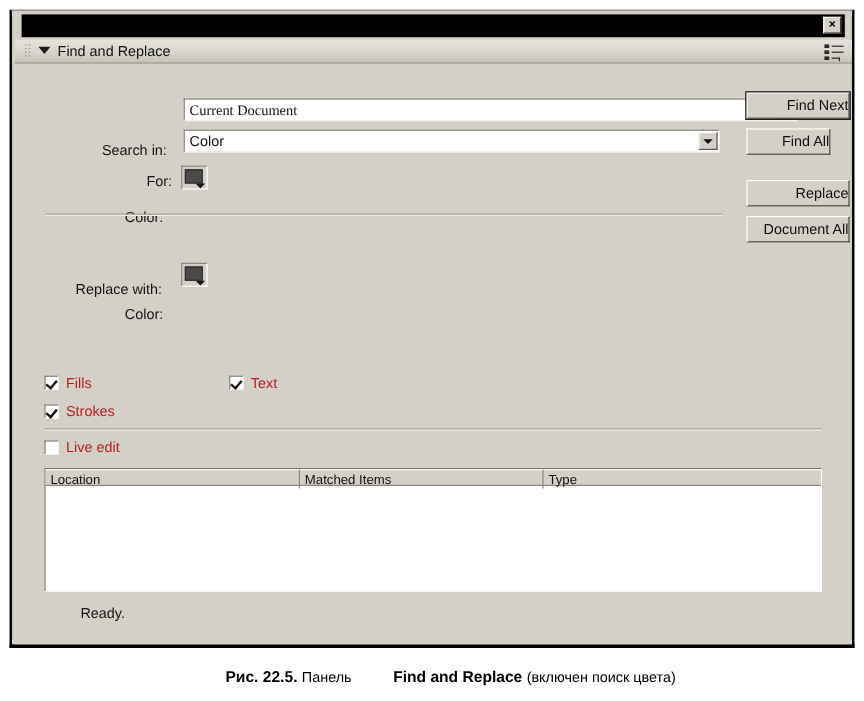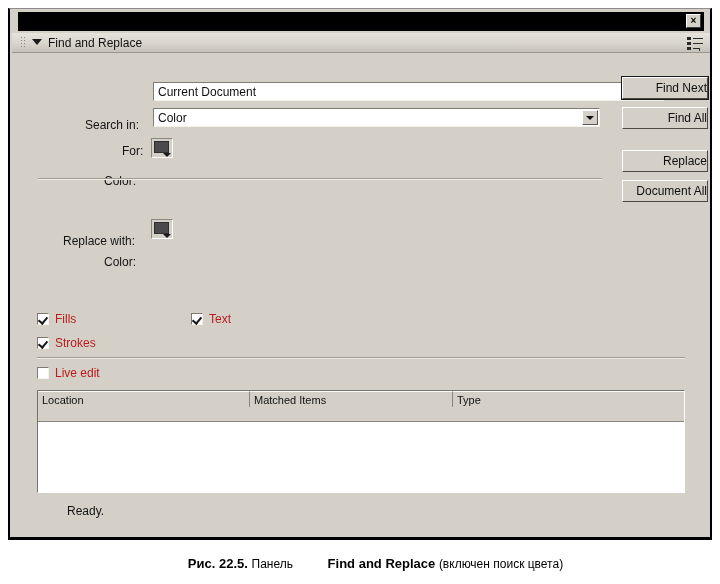--- a/index.html
+++ b/index.html
@@ -266,21 +266,21 @@
     background: #ffffff;
     border-top: 1px solid #76736c;
     border-left: 1px solid #76736c;
     border-right: 1px solid #ffffff;
     border-bottom: 1px solid #ffffff;
     box-sizing: border-box;
   }
   #col-head {
     position: absolute;
     left: 0; top: 0;
-    width: 100%; height: 31px;
+    width: 100%; height: 14px;
     background: #d4d0c8;
     border-bottom: 1px solid #8a867f;
     box-sizing: border-box;
   }
   .colcell {
     position: absolute;
     top: 0;
     height: 16px;
     font-size: 11px;
     color: #111;
@@ -346,21 +346,21 @@
         <span style="left:6px;top:7px;width:10px;height:1px;"></span>
         <span style="left:0px;top:11px;width:4px;height:3px;"></span>
         <span style="left:6px;top:12px;width:7px;height:1px;"></span>
         <span style="left:12px;top:12px;width:1px;height:3px;"></span>
       </div>
     </div>
 
     <div id="panel-body">
 
       <div class="lbl" style="left:73px; top:32px;">Search in:</div>
-      <div class="combo" style="left:141px; top:28px; width:511px;">
+      <div class="combo" style="left:141px; top:28px; width:511px;font-family:Liberation Serif, serif;">
         <div class="val">Current Document</div>
         <div class="arrowbtn"></div>
       </div>
 
       <div class="lbl" style="left:110px; top:58px;">For:</div>
       <div class="combo" style="left:141px; top:54px; width:447px;">
         <div class="val">Color</div>
         <div class="arrowbtn"></div>
       </div>
 
@@ -373,21 +373,21 @@
       <div class="sep" style="left:26px; top:124px; width:564px;"></div>
 
       <div class="lbl" style="left:51px; top:148px;">Replace with:</div>
       <div class="lbl" style="left:92px; top:169px;">Color:</div>
       <div class="swatch" style="left:139px; top:165px;">
         <div class="chip" style="background: rgb(74, 74, 74);"></div>
         <div class="drop"></div>
       </div>
 
       <div class="btn default" style="left:610px; top:23px; width:86px;">Find Next</div>
-      <div class="btn" style="left:610px; top:53px; width:86px;">Find All</div>
+      <div class="btn" style="left:610px; top:53px; width:70px;">Find All</div>
       <div class="btn" style="left:610px; top:96px; width:86px;">Replace</div>
       <div class="btn" style="left:610px; top:126px; width:86px;">Document All</div>
 
       <div class="cbrow" style="left:25px; top:258px;">
         <div class="cbox checked"></div>
         <div class="cblabel">Fills</div>
       </div>
 
       <div class="cbrow" style="left:179px; top:258px;">
         <div class="cbox checked"></div>

